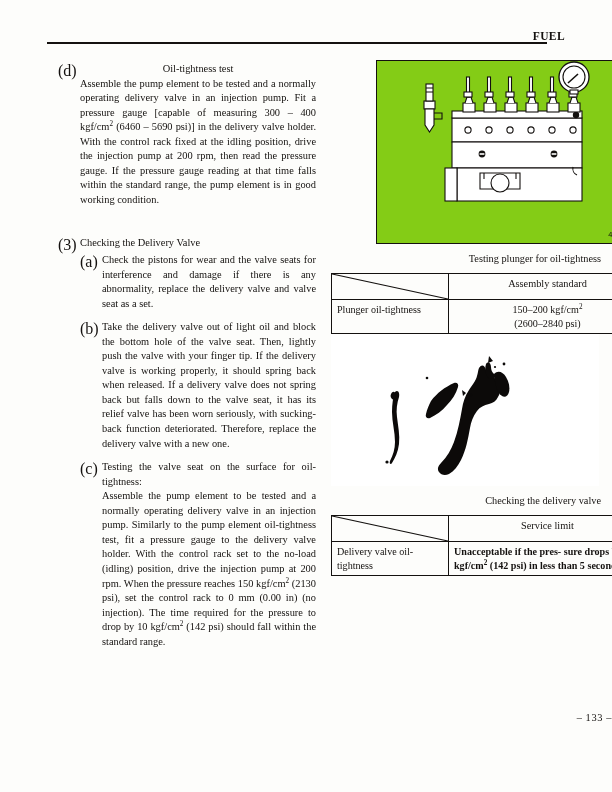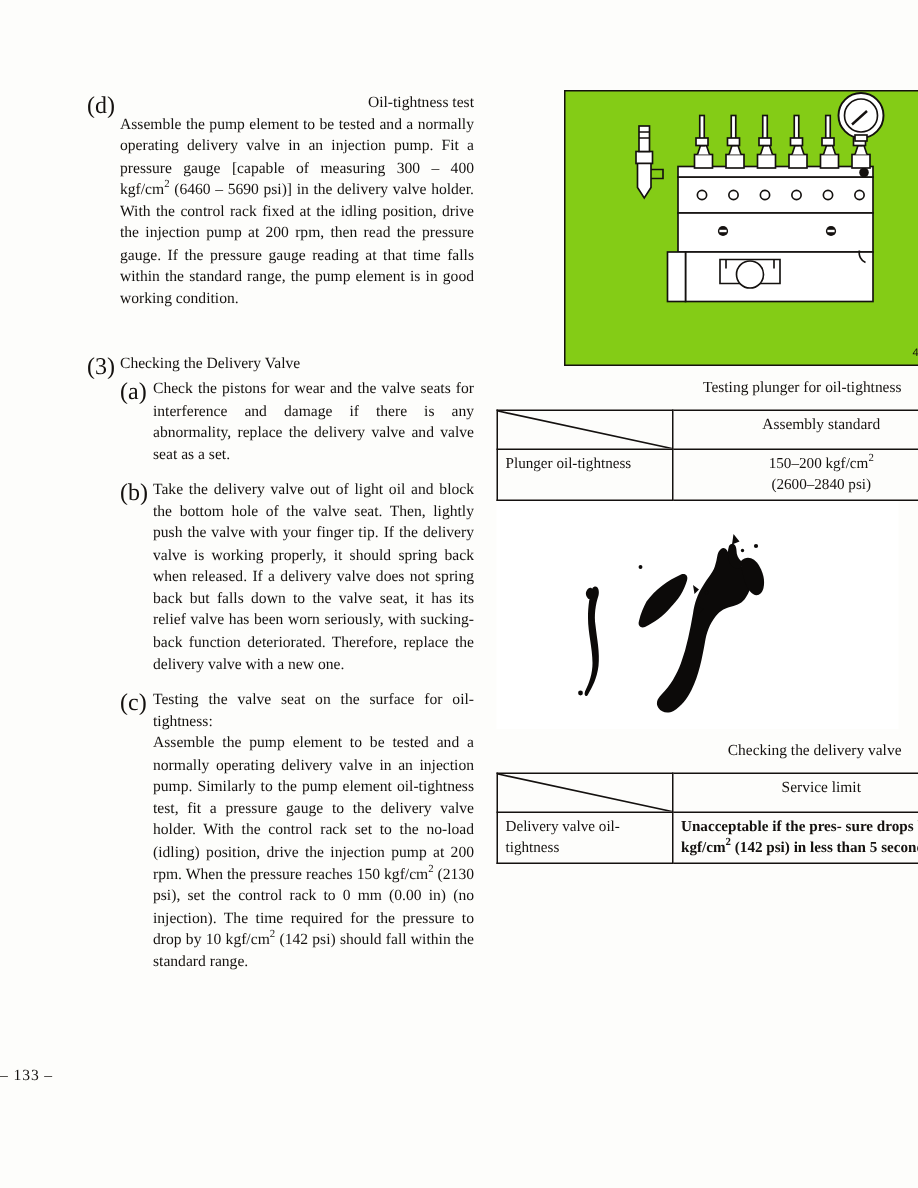--- a/index.html
+++ b/index.html
@@ -88,34 +88,38 @@
 
   
   .photo{
     position:relative;width:268px;height:152px;background:#fff;
   }
   .photo svg{display:block;}
 
   
   .pagenum{
     position:absolute;left:0;right:0;top:712px;
-    text-align:left;font-size:10.4px;letter-spacing:.6px;
+    text-align:right;font-size:10.4px;letter-spacing:.6px;
   }
 </style>
 </head>
 <body>
 
 <div class="page">
 
+  <div class="header">
+    <div class="rule"></div>
+    <div class="section">FUEL</div>
+  </div>
 
   <div class="col-left">
 
     <div class="hang">
       <span class="marker">(d)</span>
-      <p class="para" style="text-align:right">Oil-tightness test</p>
+      <p class="para" style="text-align:center">Oil-tightness test</p>
     </div>
 
     <div class="indent-body">
       <p class="para">
         <span>Assemble the pump element to be tested and a normally operating delivery valve in an injection pump.  Fit a pressure gauge [capable of measuring 300 </span><span>– </span><span>400 kgf/cm</span><sup>2</sup>
         <span>(6460 </span><span>– </span><span>5690 psi)] in the delivery valve holder.  With the control rack fixed at the idling position, drive the injection pump at 200 rpm, then read the pressure gauge.  If the pressure gauge reading at that time falls within the standard range, the pump element is in good working condition.</span>
       </p>
     </div>
 
     <div class="gap-lg"></div>

